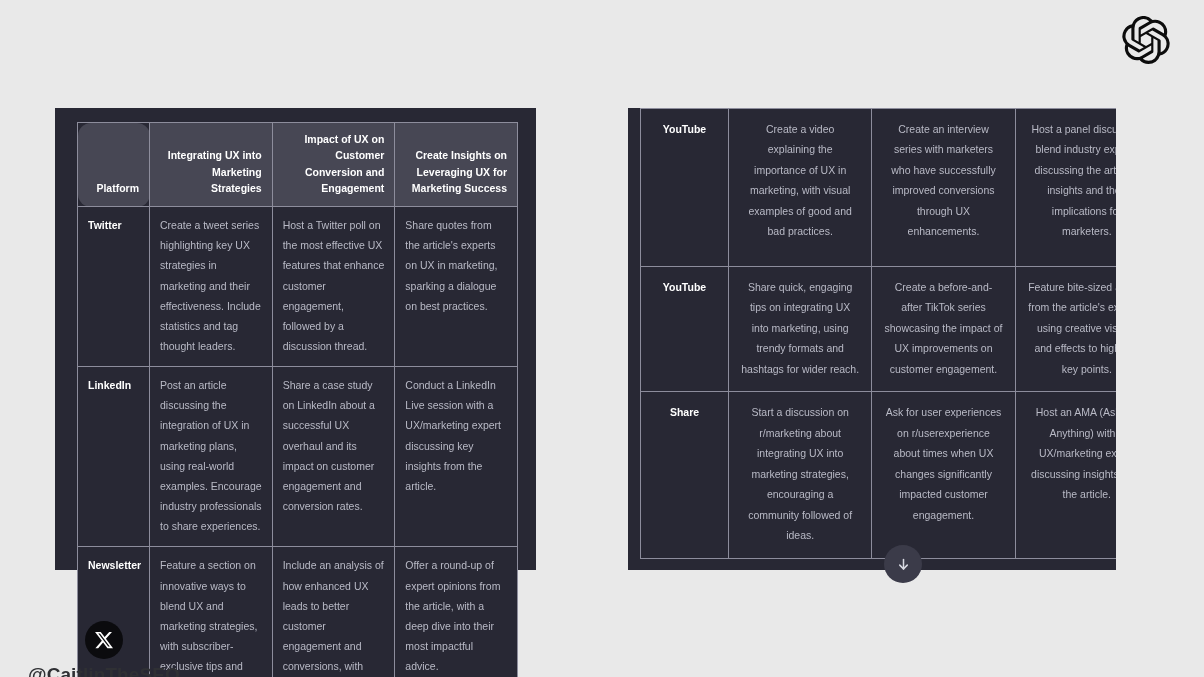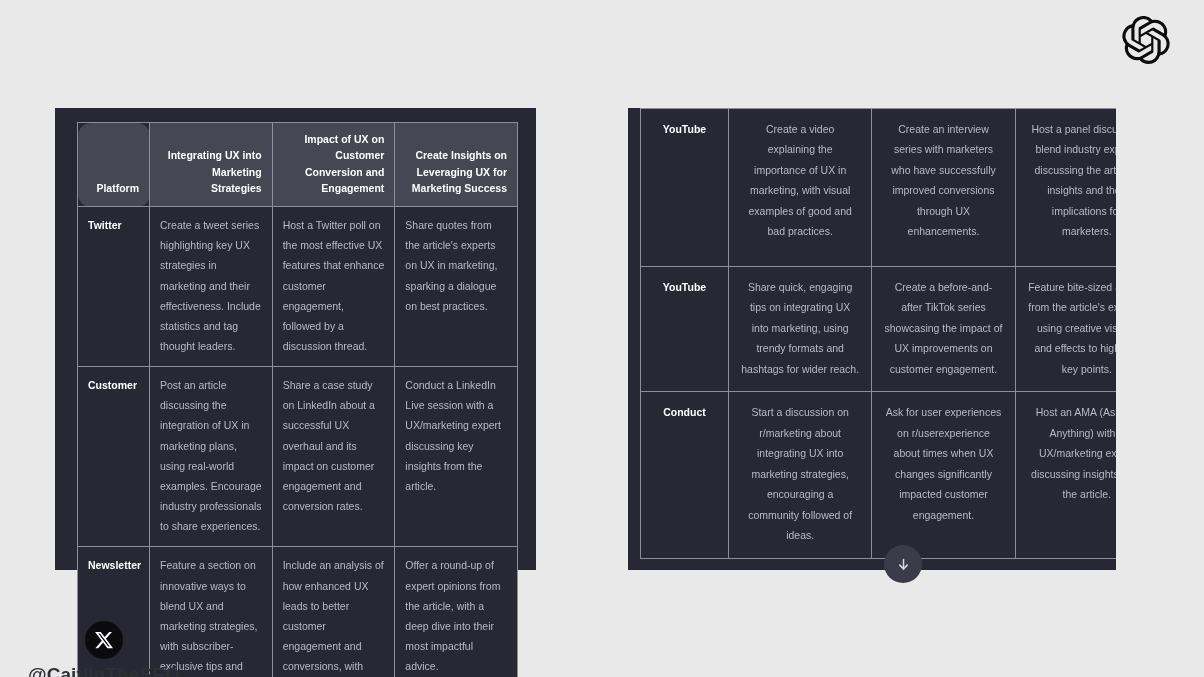--- a/index.html
+++ b/index.html
@@ -128,21 +128,21 @@
       </tr>
     </thead>
     <tbody>
       <tr>
         <td class="rowhead">Twitter</td>
         <td>Create a tweet series highlighting key UX strategies in marketing and their effectiveness. Include statistics and tag thought leaders.</td>
         <td>Host a Twitter poll on the most effective UX features that enhance customer engagement, followed by a discussion thread.</td>
         <td>Share quotes from the article's experts on UX in marketing, sparking a dialogue on best practices.</td>
       </tr>
       <tr>
-        <td class="rowhead">Customer</td>
+        <td class="rowhead">LinkedIn</td>
         <td>Post an article discussing the integration of UX in marketing plans, using real-world examples. Encourage industry professionals to share experiences.</td>
         <td>Share a case study on LinkedIn about a successful UX overhaul and its impact on customer engagement and conversion rates.</td>
         <td>Conduct a LinkedIn Live session with a UX/marketing expert discussing key insights from the article.</td>
       </tr>
       <tr>
         <td class="rowhead">Newsletter</td>
         <td>Feature a section on innovative ways to blend UX and marketing strategies, with subscriber-exclusive tips and tricks.</td>
         <td>Include an analysis of how enhanced UX leads to better customer engagement and conversions, with industry examples.</td>
         <td>Offer a round-up of expert opinions from the article, with a deep dive into their most impactful advice.</td>
       </tr>
@@ -160,21 +160,21 @@
           <td>Create an interview series with marketers who have successfully improved conversions through UX enhancements.</td>
           <td>Host a panel discussion blend industry experts discussing the article's insights and their implications for marketers.</td>
         </tr>
         <tr>
           <td class="rowhead">YouTube</td>
           <td>Share quick, engaging tips on integrating UX into marketing, using trendy formats and hashtags for wider reach.</td>
           <td>Create a before-and-after TikTok series showcasing the impact of UX improvements on customer engagement.</td>
           <td>Feature bite-sized advice from the article's experts, using creative visuals and effects to highlight key points.</td>
         </tr>
         <tr>
-          <td class="rowhead">Conduct</td>
+          <td class="rowhead">Share</td>
           <td>Start a discussion on r/marketing about integrating UX into marketing strategies, encouraging a community followed of ideas.</td>
           <td>Ask for user experiences on r/userexperience about times when UX changes significantly impacted customer engagement.</td>
           <td>Host an AMA (Ask Me Anything) with a UX/marketing expert discussing insights from the article.</td>
         </tr>
       </tbody>
     </table>
   </div>
 </div>
 
 <div class="scroll-btn">

